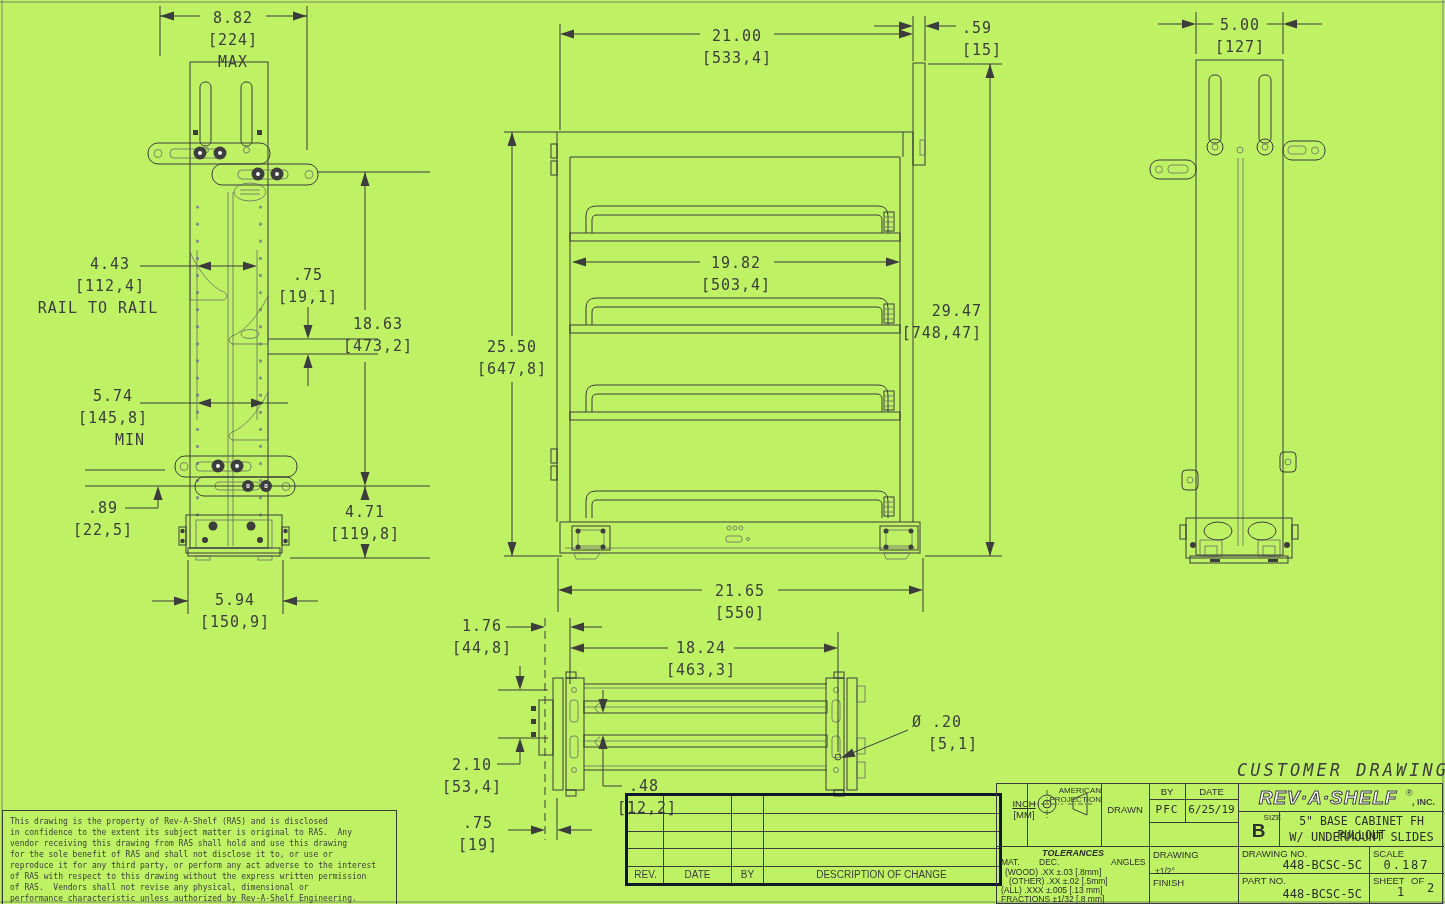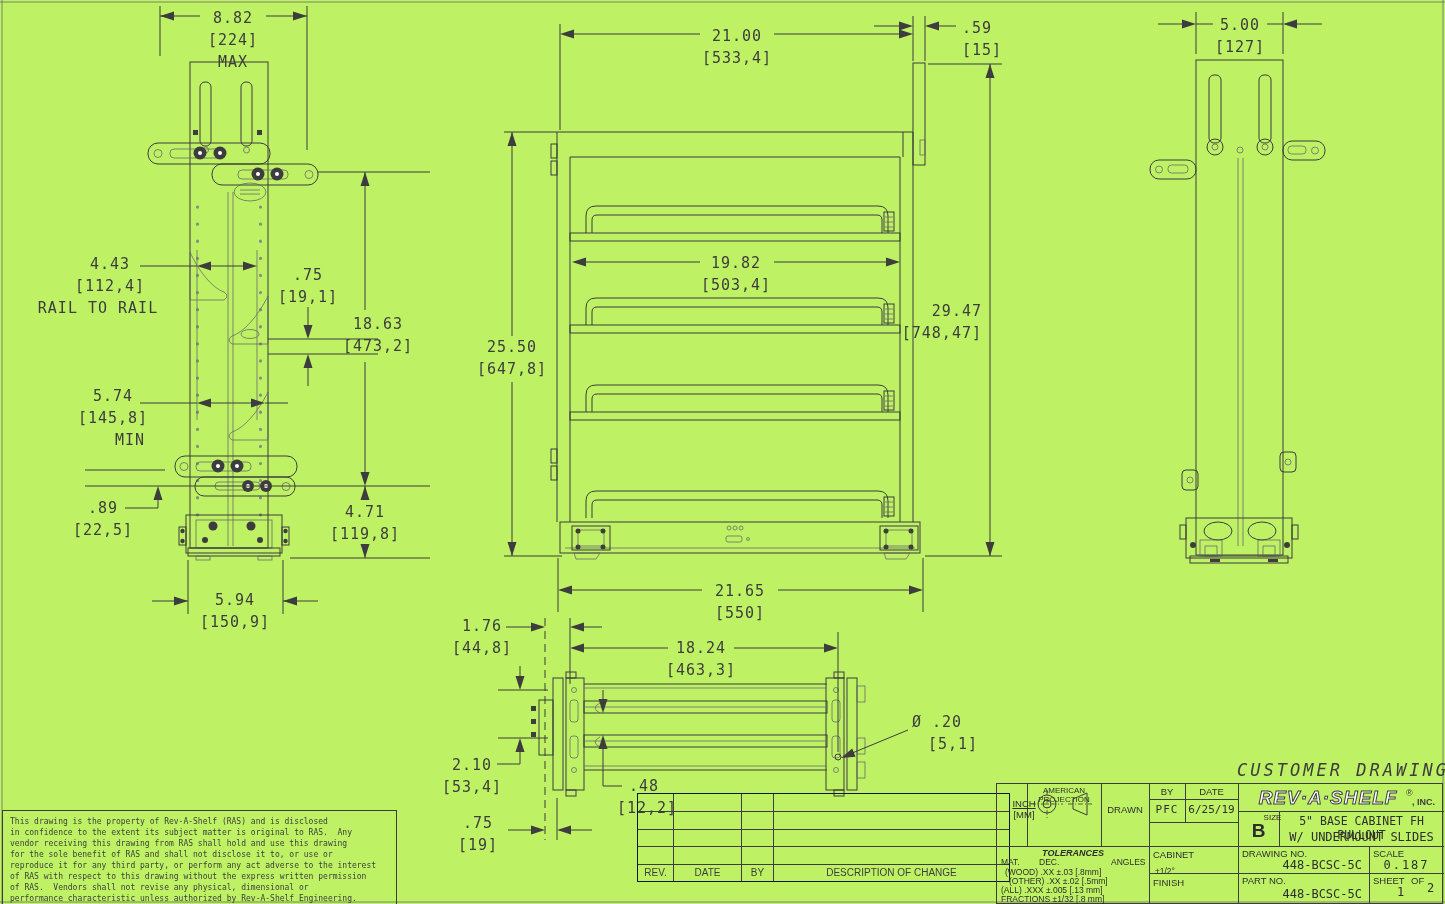--- a/index.html
+++ b/index.html
@@ -14,36 +14,36 @@
                fill:#3d3d3d;text-anchor:middle;}
   svg text.dim.end{text-anchor:end;}
   svg text.dim.start{text-anchor:start;}
   svg text.cust{font-family:"DejaVu Sans Mono",monospace;font-style:italic;font-size:17px;
                 letter-spacing:3px;fill:#3d3d3d;text-anchor:middle;}
   
   .disclaimer{position:absolute;left:2px;top:810px;width:386px;height:90px;border:1px solid #3d3d3d;
               font-family:"DejaVu Sans Mono",monospace;font-size:8px;line-height:11px;
               padding:5px 0 0 7px;white-space:pre;color:#3d3d3d;}
   
-  .revtable{position:absolute;left:625px;top:793px;width:371px;height:87px;border:1px solid #0f172a;margin-left:12px;}
+  .revtable{position:absolute;left:625px;top:793px;width:371px;height:87px;border:3px solid #0f172a;}
   .revrow{display:flex;height:17.4px;box-sizing:border-box;}
   .revrow .c{box-sizing:border-box;border-right:1px solid #3d3d3d;height:100%;
              display:flex;align-items:center;justify-content:center;
              font-size:10px;color:#3d3d3d;}
   .revrow .c1{width:36px;} .revrow .c2{width:68px;} .revrow .c3{width:32px;} .revrow .c4{flex:1;border-right:none;}
   .revrow.hdr{border-top:1px solid #3d3d3d;}
   .revrow.mid{border-top:1px solid #3d3d3d;}
   
   .tblock{position:absolute;left:996px;top:783px;width:447px;height:121px;border:1.5px solid #3d3d3d;
           box-sizing:border-box;font-family:"Liberation Sans",sans-serif;color:#2e2e2e;}
   .tb-abs{position:absolute;}
   .vl{position:absolute;width:1px;background:#3d3d3d;}
   .hl{position:absolute;height:1px;background:#3d3d3d;}
   .lab{font-size:9.5px;}
-  .labsm{font-size:8px;}
+  .labsm{font-size:8px;text-align:right;}
   .valmono{font-family:"DejaVu Sans Mono",monospace;}
   .tol{font-family:"Liberation Sans",sans-serif;font-size:8.5px;line-height:9.5px;}
 </style>
 </head>
 <body>
 
 <div class="sheet">
 
 <svg width="1445" height="904" viewBox="0 0 1445 904">
   <defs>
@@ -534,21 +534,21 @@
     <div class="tb-abs tol" style="left:4px;top:12px;">MAT.</div>
     <div class="tb-abs tol" style="left:42px;top:12px;">DEC.</div>
     <div class="tb-abs tol" style="left:8px;top:22px;">(WOOD) .XX ±.03 [.8mm]</div>
     <div class="tb-abs tol" style="left:4px;top:31px;padding-left:8px;">(OTHER) .XX ±.02 [.5mm]</div>
     <div class="tb-abs tol" style="left:4px;top:40px;">(ALL) .XXX ±.005 [.13 mm]</div>
     <div class="tb-abs tol" style="left:4px;top:49px;">FRACTIONS ±1/32 [.8 mm]</div>
     <div class="tb-abs tol" style="left:114px;top:12px;">ANGLES</div>
     <div class="tb-abs tol" style="left:118px;top:21px;margin-left:40px;">±1/2°</div>
   </div>
 
-  <div class="tb-abs lab" style="left:156px;top:65px;">CABINET</div>
+  <div class="tb-abs lab" style="left:156px;top:65px;">DRAWING</div>
   <div class="tb-abs lab" style="left:156px;top:93px;">FINISH</div>
 
   <div class="tb-abs" style="left:241px;top:0;width:206px;height:27px;">
     <svg width="206" height="27" viewBox="0 0 206 27">
       <text x="90" y="20" text-anchor="middle" font-family="Liberation Sans, sans-serif" font-size="19" font-weight="bold" font-style="italic" fill="#ffffff" stroke="#3d3d3d" stroke-width="1" letter-spacing="1">REV·A·SHELF</text>
       <text x="168" y="12" font-family="Liberation Sans, sans-serif" font-size="9" fill="#3d3d3d">®</text>
       <text x="174" y="21" font-family="Liberation Sans, sans-serif" font-size="9" font-weight="bold" fill="#3d3d3d">, INC.</text>
     </svg>
   </div>
 

